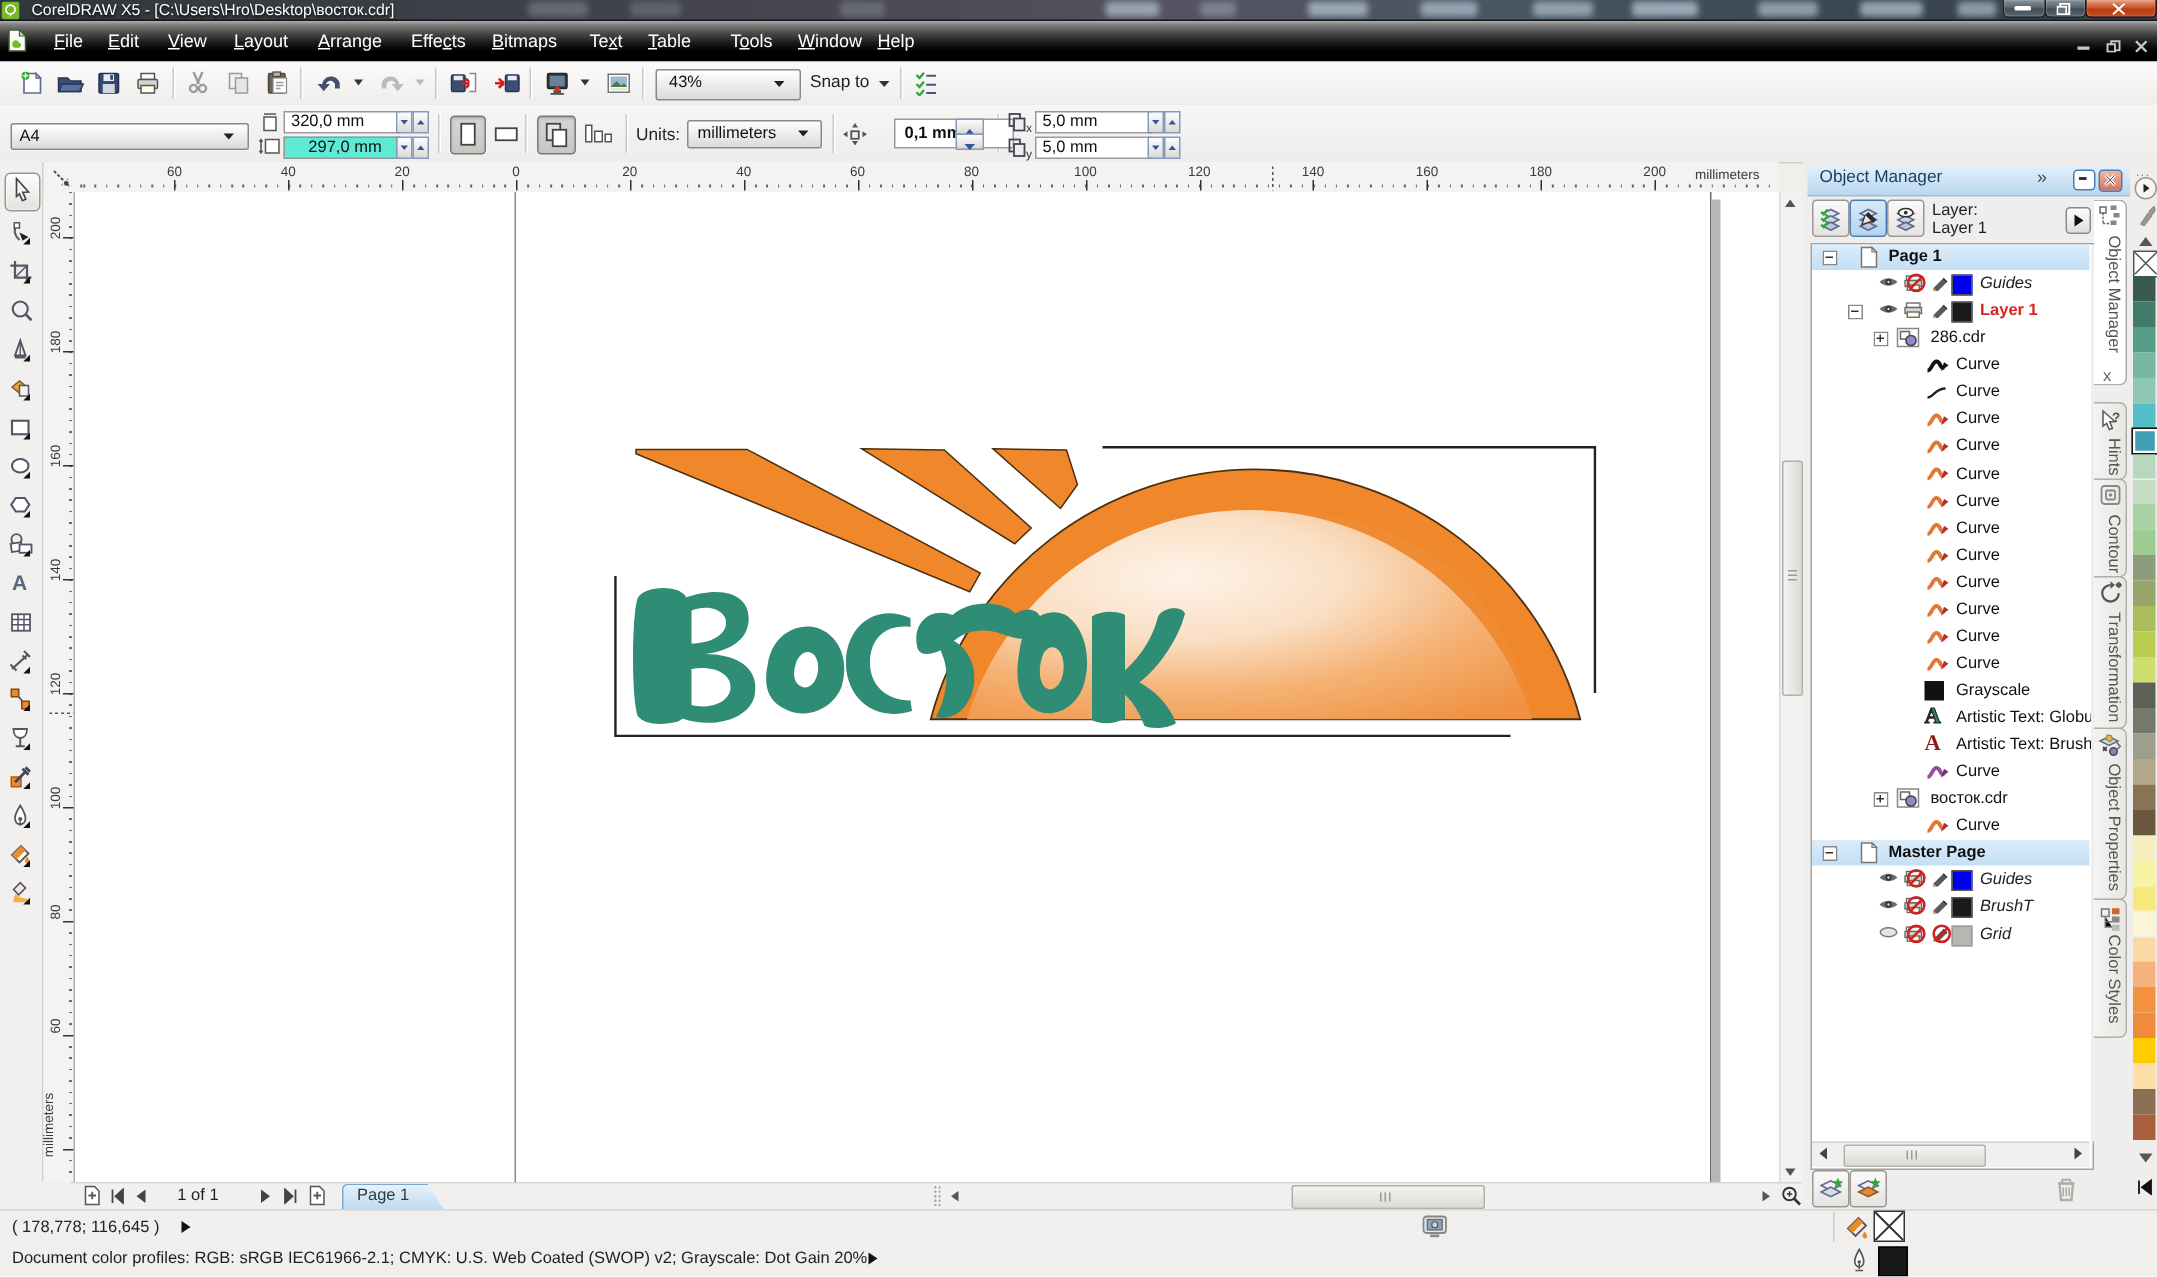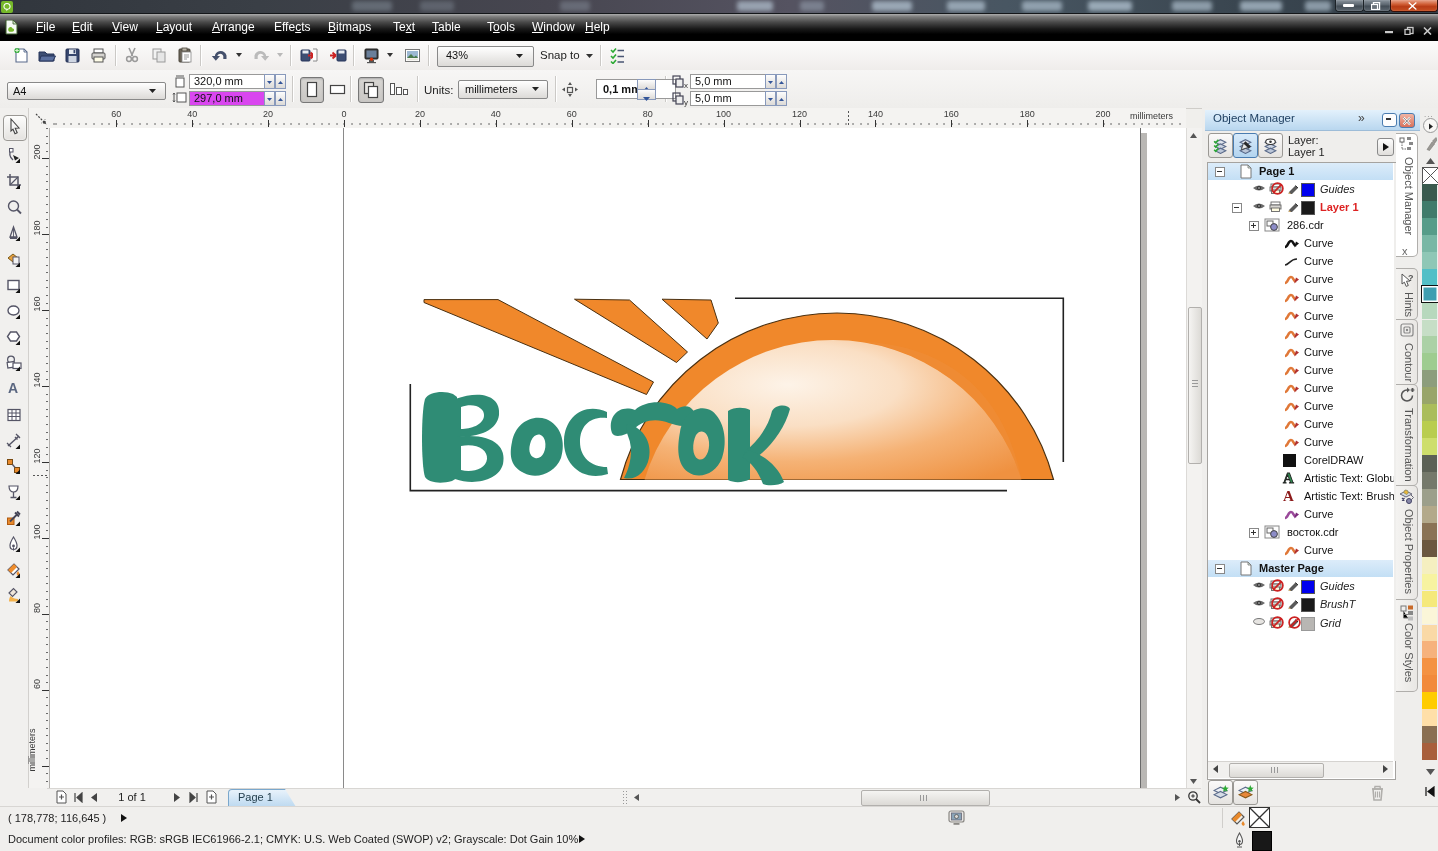--- a/index.html
+++ b/index.html
@@ -22,20 +22,21 @@
 <div style="position:absolute;left:1088px;top:1px;width:44px;height:10px;border-radius:3px;background:#c2d4e2;opacity:0.68;filter:blur(2px);"></div>
 <div style="position:absolute;left:1172px;top:1px;width:40px;height:10px;border-radius:3px;background:#c2d4e2;opacity:0.6;filter:blur(2px);"></div>
 <div style="position:absolute;left:1240px;top:1px;width:42px;height:10px;border-radius:3px;background:#c2d4e2;opacity:0.66;filter:blur(2px);"></div>
 <div style="position:absolute;left:1305px;top:1px;width:26px;height:10px;border-radius:3px;background:#c2d4e2;opacity:0.6;filter:blur(2px);"></div>
 <div style="position:absolute;left:0;top:13px;width:1438px;height:1px;background:#14171a;"></div>
 <svg style="position:absolute;left:1px;top:1px" width="12" height="12" viewBox="0 0 12 12">
       <rect x="0" y="0" width="12" height="12" rx="2" fill="#76b82a"></rect>
       <path d="M6 2 C3.6 2 2.4 3.8 2.4 5.5 C2.4 7.4 4 8.7 5.6 8.7 L5.2 10.5 L7 8.6 C8.8 8.3 9.6 6.9 9.6 5.4 C9.6 3.6 8.3 2 6 2 Z" fill="#fff"></path>
       <path d="M6 3 C4.4 3 3.5 4.3 3.5 5.5 C3.5 6.8 4.5 7.8 6 7.8 C7.5 7.8 8.5 6.8 8.5 5.4 C8.5 4.2 7.5 3 6 3 Z" fill="#76b82a"></path>
     </svg>
+<div style="position:absolute;left:21px;top:0px;width:600px;height:14px;line-height:14px;font-size:10.5px;color:#fff;text-shadow:0 1px 2px #000;">CorelDRAW X5 - [C:\Users\Hro\Desktop\восток.cdr]</div>
 <div style="position:absolute;left:1335px;top:0;width:27px;height:11px;border:1px solid #1c2227;border-top:none;border-radius:0 0 4px 4px;background:linear-gradient(#8a949c,#5a646d 45%,#424c55 55%,#5d6770);box-shadow:inset 0 0 1px #cfd6da;"></div>
 <div style="position:absolute;left:1343px;top:4px;width:11px;height:3px;background:#fff;border-radius:1px;"></div>
 <div style="position:absolute;left:1363px;top:0;width:26px;height:11px;border:1px solid #1c2227;border-top:none;border-radius:0 0 4px 4px;background:linear-gradient(#8a949c,#5a646d 45%,#424c55 55%,#5d6770);box-shadow:inset 0 0 1px #cfd6da;"></div>
 <svg style="position:absolute;left:1371px;top:2px" width="10" height="8" viewBox="0 0 10 8">
       <rect x="2.5" y="0.5" width="6" height="7" fill="none" stroke="#fff" stroke-width="1.4"></rect>
       <rect x="0.5" y="2.5" width="6" height="5" fill="#6a737b" stroke="#fff" stroke-width="1.2"></rect>
     </svg>
 <div style="position:absolute;left:1390px;top:0;width:46px;height:11px;border:1px solid #35100a;border-top:none;border-radius:0 0 4px 4px;background:linear-gradient(#e8a38a,#cf5c33 40%,#b83c16 60%,#c64f22);box-shadow:inset 0 0 1px #f5c8b5;"></div>
 <svg style="position:absolute;left:1408px;top:2px" width="9" height="8" viewBox="0 0 9 8">
       <path d="M1 0 L4.5 3 L8 0 L8.7 1 L5.5 4 L8.7 7 L8 8 L4.5 5 L1 8 L0.3 7 L3.5 4 L0.3 1 Z" fill="#fff"></path>
@@ -181,21 +182,21 @@
       <rect x="5" y="2" width="9" height="9" fill="#fff" stroke="#555" stroke-width="1"></rect>
       <path d="M2 2 V11 M1 3.5 l1 -1.5 l1 1.5 M1 9.5 l1 1.5 l1 -1.5" stroke="#555" stroke-width="1" fill="none"></path>
     </svg>
 <div style="position:absolute;left:189px;top:74px;width:72px;height:13px;background:#fff;border:1px solid #999;font-size:11px;color:#111;padding-left:4px;line-height:13px;">320,0 mm</div>
 <div style="position:absolute;left:264px;top:74px;width:9px;height:13px;background:linear-gradient(#fdfdfd,#dcdad7);border:1px solid #8899bb;"><svg width="9" height="13">
         <path d="M2 5 L4.5 8 L7 5 Z" fill="#335599"></path>
       </svg></div>
 <div style="position:absolute;left:275px;top:74px;width:9px;height:13px;background:linear-gradient(#fdfdfd,#dcdad7);border:1px solid #8899bb;"><svg width="9" height="13">
         <path d="M2 8 L4.5 5 L7 8 Z" fill="#335599"></path>
       </svg></div>
-<div style="position:absolute;left:189px;top:91px;width:72px;height:13px;background:#d946ef;border:1px solid #999;font-size:11px;color:#111;padding-left:4px;line-height:13px;">297,0 mm</div>
+<div style="position:absolute;left:189px;top:91px;width:72px;height:13px;background:#5eead4;border:1px solid #999;font-size:11px;color:#111;padding-left:4px;line-height:13px;text-align:center;">297,0 mm</div>
 <div style="position:absolute;left:264px;top:91px;width:9px;height:13px;background:linear-gradient(#fdfdfd,#dcdad7);border:1px solid #8899bb;"><svg width="9" height="13">
         <path d="M2 5 L4.5 8 L7 5 Z" fill="#335599"></path>
       </svg></div>
 <div style="position:absolute;left:275px;top:91px;width:9px;height:13px;background:linear-gradient(#fdfdfd,#dcdad7);border:1px solid #8899bb;"><svg width="9" height="13">
         <path d="M2 8 L4.5 5 L7 8 Z" fill="#335599"></path>
       </svg></div>
 <div style="position:absolute;left:300px;top:77px;width:22px;height:24px;border:1px solid #777;border-radius:3px;background:linear-gradient(#d8d6d3,#c9c7c4);box-shadow:inset 0 1px 2px #aaa;"><svg width="22" height="24">
         <rect x="6.5" y="4.5" width="9" height="14" fill="#fff" stroke="#444" stroke-width="1.2"></rect>
       </svg></div>
 <svg style="position:absolute;left:328px;top:82px" width="20" height="15" viewBox="0 0 20 15">
@@ -636,21 +637,21 @@
       <path d="M2 10 C5 10 5 4 8 4 C11 4 10 9 13 8" fill="none" stroke="#e07838" stroke-width="2.6"></path>
       <path d="M11 10.5 L16 6.5 L13 4.5 Z" fill="#b03030"></path>
     </svg>
 <div class="tree" style="left:1304px;top:417.8px;">Curve</div>
 <svg style="position:absolute;left:1283px;top:435.9px" width="17" height="12" viewBox="0 0 17 12">
       <path d="M2 10 C5 10 5 4 8 4 C11 4 10 9 13 8" fill="none" stroke="#e07838" stroke-width="2.6"></path>
       <path d="M11 10.5 L16 6.5 L13 4.5 Z" fill="#b03030"></path>
     </svg>
 <div class="tree" style="left:1304px;top:435.9px;">Curve</div>
 <div style="position:absolute;left:1283px;top:454.0px;width:13px;height:13px;background:#111;"></div>
-<div class="tree" style="left:1304px;top:454.0px;">CorelDRAW</div>
+<div class="tree" style="left:1304px;top:454.0px;">Grayscale</div>
 <div style="position:absolute;left:1283px;top:470.0px;font-family:'Liberation Serif';font-weight:bold;font-size:15px;color:#2e8c50;-webkit-text-stroke:0.8px #222;">A</div>
 <div class="tree" style="left:1304px;top:472.0px;">Artistic Text: Globus</div>
 <div style="position:absolute;left:1283px;top:488.1px;font-family:'Liberation Serif';font-weight:bold;font-size:15px;color:#8c1a1a;">A</div>
 <div class="tree" style="left:1304px;top:490.1px;">Artistic Text: BrushT</div>
 <svg style="position:absolute;left:1283px;top:508.14px" width="17" height="12" viewBox="0 0 17 12">
       <path d="M2 10 C5 10 5 4 8 4 C11 4 10 9 13 8" fill="none" stroke="#9a4a9a" stroke-width="2.6"></path>
       <path d="M11 10.5 L16 6.5 L13 4.5 Z" fill="#7a2a7a"></path>
     </svg>
 <div class="tree" style="left:1304px;top:508.1px;">Curve</div>
 <svg style="position:absolute;left:1249px;top:528.2px" width="10" height="10" viewBox="0 0 10 10">
@@ -871,21 +872,21 @@
       <path d="M1 1 L10 1 L5.5 7 Z" fill="#555"></path>
     </svg>
 <svg style="position:absolute;left:1424px;top:786px" width="12" height="11" viewBox="0 0 12 11">
       <path d="M2 1 V10 M10 1 L4 5.5 L10 10 Z" fill="#111" stroke="#111" stroke-width="1.2"></path>
     </svg>
 <div style="position:absolute;left:0;top:806px;width:1438px;height:45px;background:#f0efed;border-top:1px solid #d8d6d3;"></div>
 <div style="position:absolute;left:8px;top:812px;font-size:11px;color:#222;">( 178,778; 116,645 )</div>
 <svg style="position:absolute;left:120px;top:813px" width="8" height="10" viewBox="0 0 8 10">
       <path d="M1 1 L7 5 L1 9 Z" fill="#111"></path>
     </svg>
-<div style="position:absolute;left:8px;top:833px;font-size:11px;color:#222;">Document color profiles: RGB: sRGB IEC61966-2.1; CMYK: U.S. Web Coated (SWOP) v2; Grayscale: Dot Gain 10%</div>
+<div style="position:absolute;left:8px;top:833px;font-size:11px;color:#222;">Document color profiles: RGB: sRGB IEC61966-2.1; CMYK: U.S. Web Coated (SWOP) v2; Grayscale: Dot Gain 20%</div>
 <svg style="position:absolute;left:578px;top:834px" width="8" height="10" viewBox="0 0 8 10">
       <path d="M1 1 L7 5 L1 9 Z" fill="#111"></path>
     </svg>
 <svg style="position:absolute;left:948px;top:810px" width="17" height="16" viewBox="0 0 17 16">
       <rect x="1" y="1" width="15" height="11" rx="2" fill="#e8e6e3" stroke="#8a8884" stroke-width="1.2"></rect>
       <rect x="3.5" y="3" width="10" height="7" fill="#8aa4b8" stroke="#667" stroke-width="0.8"></rect>
       <circle cx="8.5" cy="6.5" r="2" fill="#d8d6d3" stroke="#555" stroke-width="0.8"></circle>
       <rect x="5.5" y="13" width="6" height="1.8" fill="#8a8884"></rect>
     </svg>
 <div style="position:absolute;left:1222px;top:808px;width:1px;height:20px;background:#d0cecb;"></div>

